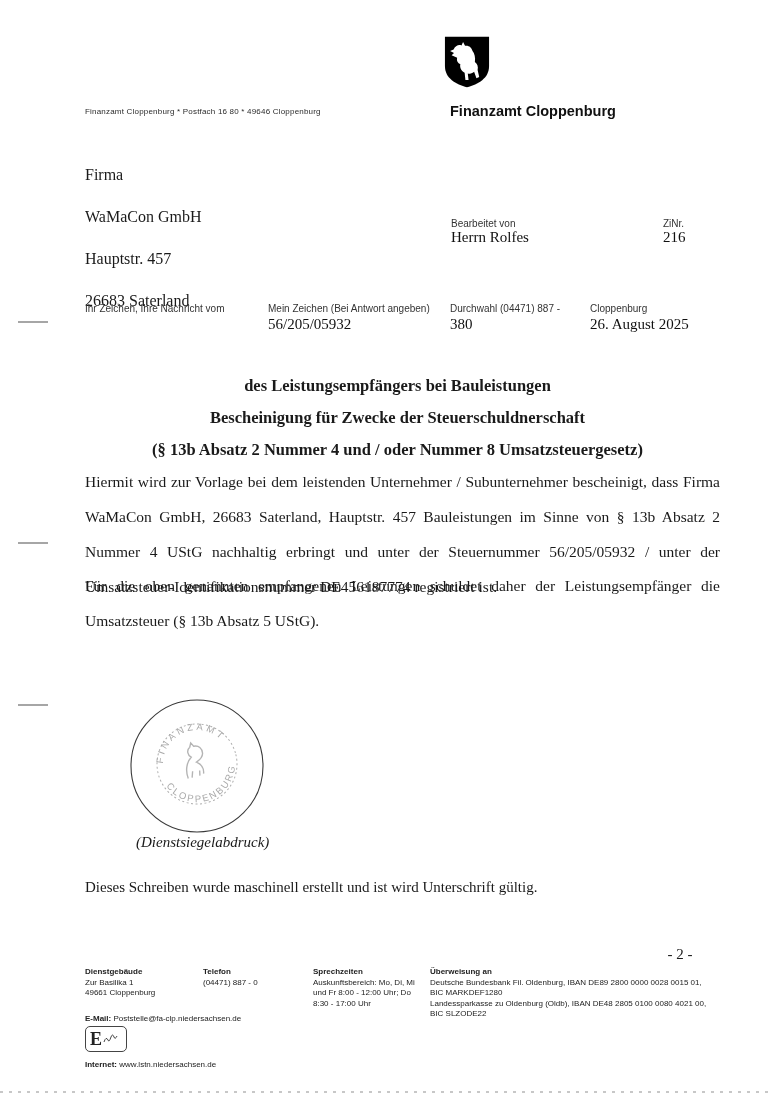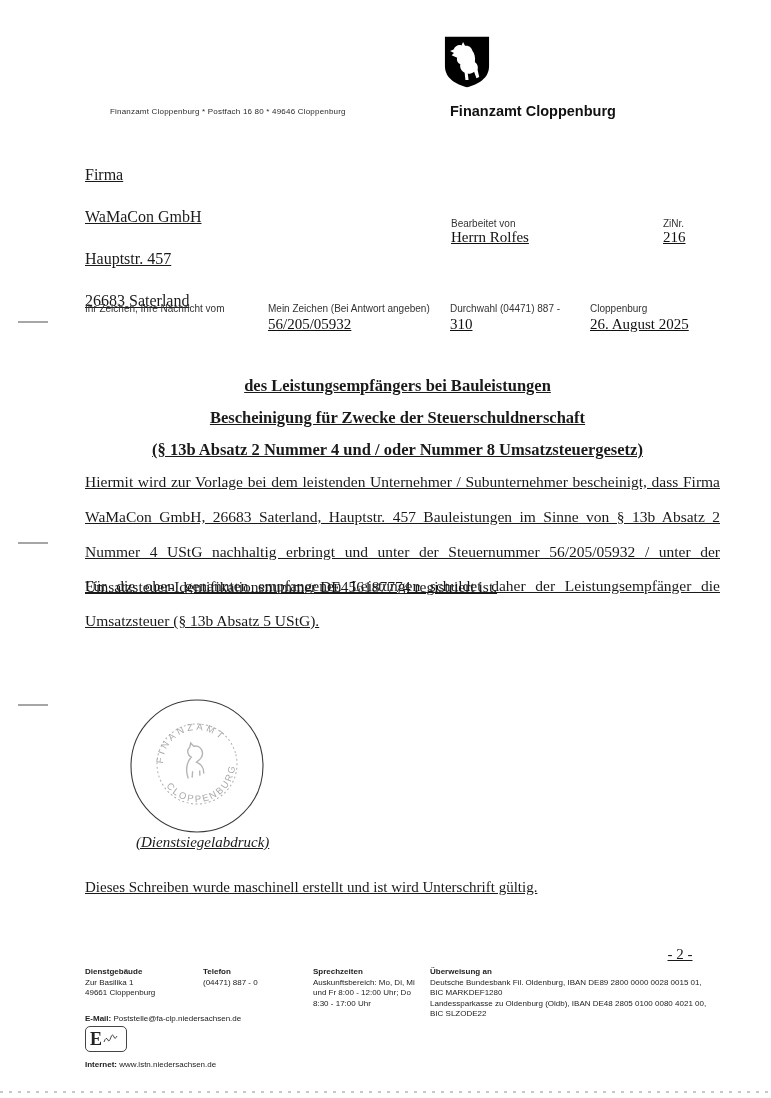--- a/index.html
+++ b/index.html
@@ -3,21 +3,21 @@
 <meta charset="utf-8">
 <style>
   html,body{margin:0;padding:0;background:#e8e8e8;}
   .page{
     position:relative;width:771px;height:1098px;background:#ffffff;
     margin:0 auto;overflow:hidden;
     font-family:"Liberation Serif", serif;color:#1a1a1a;
   }
   .abs{position:absolute;}
   .sans{font-family:"Liberation Sans", sans-serif;}
-  .serif{font-family:"Liberation Serif", serif;text-decoration:underline;}
+  .serif{font-family:"Liberation Serif", serif;}
   .sender-line{font-size:8px;color:#2b2b2b;letter-spacing:.2px;}
   .office-name{font-size:14.5px;font-weight:bold;color:#111;}
   .recipient{font-size:16px;line-height:21px;white-space:pre-line;}
   .lbl{font-size:10px;color:#333;}
   .val{font-size:15px;color:#111;}
   .title-block{width:625px;text-align:center;font-weight:bold;font-size:16.5px;line-height:32px;}
   .body-par{width:635px;font-size:15.5px;line-height:35px;text-align:justify;}
   .validity{font-weight:bold;font-size:15.5px;}
   .caption{font-style:italic;font-size:15px;}
   .machine-note{font-size:15px;}
@@ -48,41 +48,41 @@
         M13 17 C15 13 19 10.5 23 12 L25 7.5 L27.5 12.5
         C32 11.5 36 14.5 37 19 C39.5 22 41 27 40 33
         C43 35 44.5 39 43.5 43 L45.5 52 L42 53.5 L39 45.5
         C37 47.5 34 48.5 31 47.5 L32 56 L28 56 L27 46.5
         C23 44.5 20.5 40.5 21.5 35.5 C18.5 34.5 16.5 31.5 17.5 27.5
         L10.5 24.5 L13.5 21.5 L8.5 19 L13 17 Z"></path>
       <path fill="#000" d="M24 20 C26 17 30 16.5 33 18.5 C35 21 35.5 25 34 28 C31 30 27 29.5 25 27 C23.5 24.5 23.5 22 24 20 Z" opacity="0.0"></path>
     </svg>
   </div>
 
-  <div class="abs sans sender-line" style="left:85px;top:107px;margin-left:25px;">Finanzamt Cloppenburg * Postfach 16 80 * 49646 Cloppenburg</div>
+  <div class="abs sans sender-line" style="left:85px;top:107px;">Finanzamt Cloppenburg * Postfach 16 80 * 49646 Cloppenburg</div>
 
   <div class="abs sans office-name" style="left:450px;top:103px;">Finanzamt Cloppenburg</div>
 
   <div class="abs serif recipient" style="left:85px;top:143px;">
     <div>Firma</div>
     <div>WaMaCon GmbH</div>
     <div>Hauptstr. 457</div>
     <div>26683 Saterland</div>
   </div>
 
   <div class="abs sans lbl" style="left:451px;top:218px;">Bearbeitet von</div>
   <div class="abs serif val" style="left:451px;top:229px;">Herrn Rolfes</div>
   <div class="abs sans lbl" style="left:663px;top:218px;">ZiNr.</div>
   <div class="abs serif val" style="left:663px;top:229px;">216</div>
 
   <div class="abs sans lbl" style="left:85px;top:303px;">Ihr Zeichen, Ihre Nachricht vom</div>
   <div class="abs sans lbl" style="left:268px;top:303px;">Mein Zeichen (Bei Antwort angeben)</div>
   <div class="abs serif val" style="left:268px;top:316px;">56/205/05932</div>
   <div class="abs sans lbl" style="left:450px;top:303px;">Durchwahl (04471) 887 -</div>
-  <div class="abs serif val" style="left:450px;top:316px;">310</div>
+  <div class="abs serif val" style="left:450px;top:316px;">380</div>
   <div class="abs sans lbl" style="left:590px;top:303px;">Cloppenburg</div>
   <div class="abs serif val" style="left:590px;top:316px;">26. August 2025</div>
 
   <div class="abs serif title-block" style="left:85px;top:370px;">
     <div>des Leistungsempfängers bei Bauleistungen</div>
     <div>Bescheinigung für Zwecke der Steuerschuldnerschaft</div>
     <div>(§ 13b Absatz 2 Nummer 4 und / oder Nummer 8 Umsatzsteuergesetz)</div>
   </div>
 
   <div class="abs serif body-par" style="left:85px;top:464px;">Hiermit wird zur Vorlage bei dem leistenden Unternehmer / Subunternehmer bescheinigt, dass Firma WaMaCon GmbH, 26683 Saterland, Hauptstr. 457 Bauleistungen im Sinne von § 13b Absatz 2 Nummer 4 UStG nachhaltig erbringt und unter der Steuernummer 56/205/05932 / unter der Umsatzsteuer-Identifikationsnummer DE456187774 registriert ist.</div>

